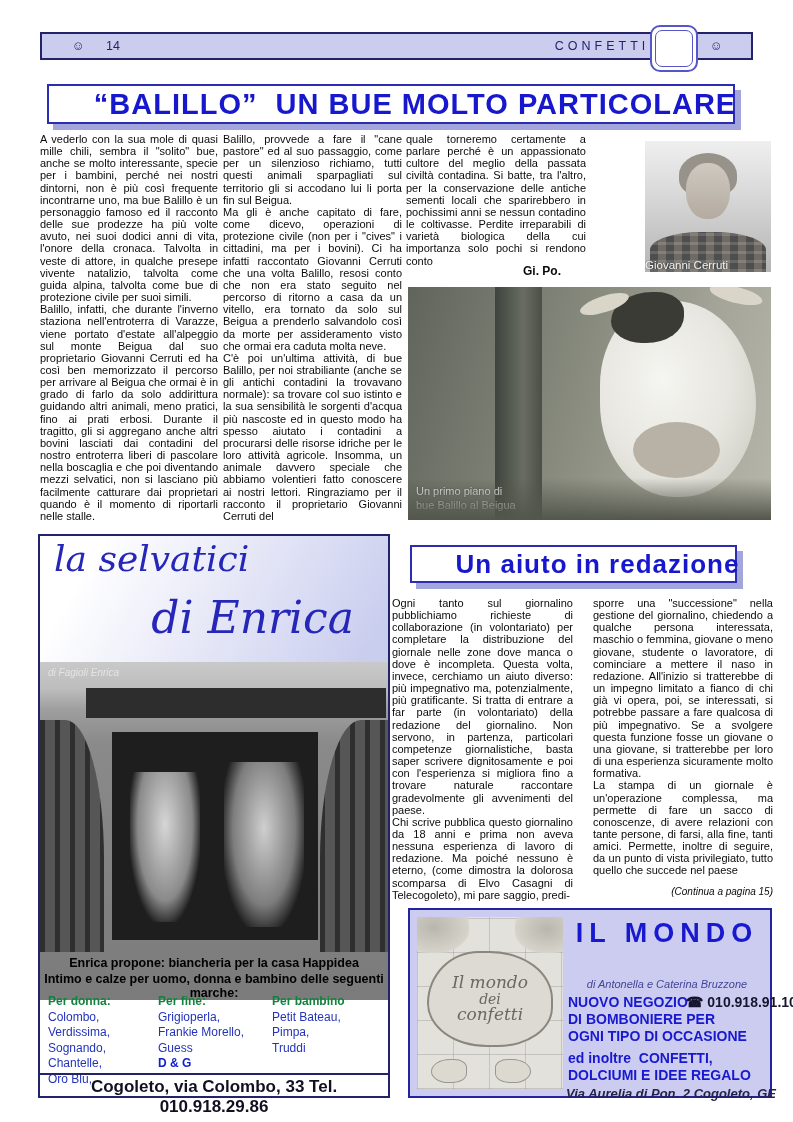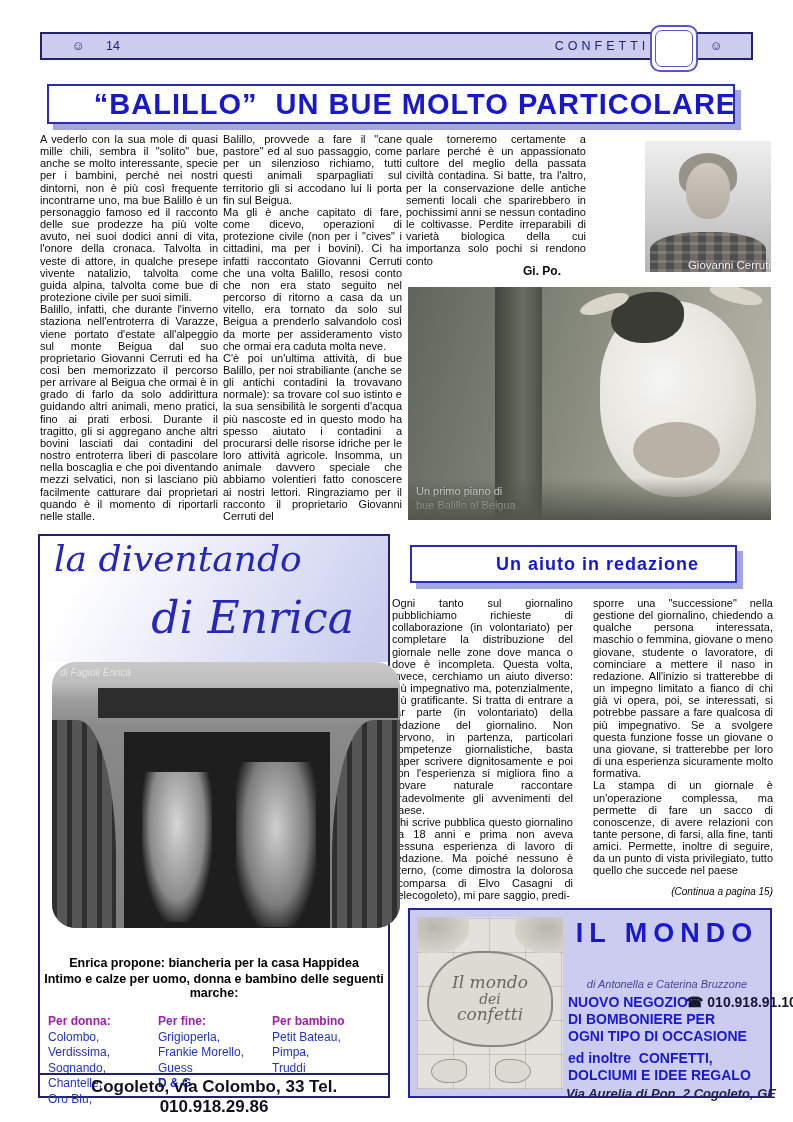--- a/index.html
+++ b/index.html
@@ -18,21 +18,21 @@
                 background:#ffffff;border:2px solid #5656c8;border-radius:10px;box-sizing:border-box;}
   .corner-badge-inner{position:absolute;inset:3px;border:1px solid #5656c8;border-radius:7px;}
 
   
   .headline-box{position:absolute;background:#fff;border:2px solid #2b2bb4;
                 box-shadow:6px 6px 0 #a3a6db;display:flex;align-items:center;justify-content:center;
                 box-sizing:border-box;}
   .hl-main{left:47px;top:84px;width:688px;height:40px;}
   .hl-main .hl-text{font-size:29px;}
   .hl-aiuto{left:410px;top:545px;width:327px;height:38px;}
-  .hl-aiuto .hl-text{font-size:18px;text-align:right;}
+  .hl-aiuto .hl-text{font-size:26px;text-align:right;}
   .hl-text{font-weight:bold;color:#1717cd;white-space:pre;letter-spacing:1px;margin-left:48px;}
 
   
   .col{position:absolute;font-size:11px;line-height:12.15px;text-align:justify;
        white-space:pre-line;overflow:hidden;}
   .col1{left:40px;top:133px;width:178px;height:398px;}
   .col2{left:223px;top:133px;width:179px;height:398px;}
   .col3{left:406px;top:133px;width:180px;height:134px;}
   .signature{position:absolute;left:406px;top:264px;width:155px;text-align:right;
              font-weight:bold;font-size:12px;}
@@ -41,21 +41,21 @@
   .portrait{position:absolute;left:645px;top:141px;width:126px;height:131px;overflow:hidden;
             background:linear-gradient(180deg,#efefef 0%,#d9d9d9 40%,#b4b4b4 100%);}
   .p-hair{position:absolute;left:34px;top:12px;width:58px;height:44px;background:#98938a;
           border-radius:50% 50% 40% 40%;}
   .p-face{position:absolute;left:41px;top:22px;width:44px;height:56px;
           background:linear-gradient(#cfc9c0,#b3aba0);border-radius:46%;}
   .p-shoulders{position:absolute;left:5px;bottom:0;width:116px;height:40px;border-radius:45% 45% 0 0;
           background:repeating-linear-gradient(90deg,#4e4e4e 0 8px,#6f6b64 8px 16px);}
   .p-shoulders:after{content:"";position:absolute;inset:0;border-radius:45% 45% 0 0;
           background:repeating-linear-gradient(0deg,rgba(255,255,255,.14) 0 3px,transparent 3px 9px);}
-  .portrait-caption{position:absolute;left:0;bottom:1px;width:100%;text-align:right;
+  .portrait-caption{position:absolute;left:0;bottom:1px;width:100%;text-align:left;
           color:#f2f2f2;font-size:11.5px;text-shadow:0 0 2px #555;}
 
   
   .bullphoto{position:absolute;left:408px;top:287px;width:363px;height:233px;overflow:hidden;
              background:linear-gradient(105deg,#60655c 0%,#878a7d 45%,#a5a599 75%,#b7b6aa 100%);}
   .b-trunk{position:absolute;left:24%;top:0;width:13%;height:100%;
            background:linear-gradient(90deg,#3e433d,#696d61 60%,#4b4f46);}
   .b-head{position:absolute;left:53%;top:6%;width:43%;height:84%;
           border-radius:45% 55% 50% 50%;
           background:radial-gradient(ellipse at 40% 40%,#f5f5f1 0%,#e7e6e0 50%,#c8c7bc 100%);}
@@ -80,40 +80,40 @@
 
   
   .enrica{position:absolute;left:38px;top:534px;width:352px;height:564px;background:#fff;
           border:2px solid #23236b;box-sizing:border-box;}
   .en-script{position:absolute;left:0;top:0;width:348px;height:126px;
           background:linear-gradient(120deg,#ffffff 15%,#c9cdee 95%);}
   .en-s1{position:absolute;left:14px;top:2px;font-family:"DejaVu Serif",serif;font-style:italic;
           font-size:36px;color:#2626b8;}
   .en-s2{position:absolute;right:34px;top:56px;font-family:"DejaVu Serif",serif;font-style:italic;
           font-size:44px;color:#2626b8;}
-  .en-photo{position:absolute;left:12px;top:126px;width:348px;height:266px;overflow:hidden;
-          background:linear-gradient(180deg,#c9c9c9 0%,#bdbdbd 8%,#9e9e9e 14%,#8a8a8a 24%,#7b7b7b 100%);border-radius:24px;}
+  .en-photo{position:absolute;left:0;top:126px;width:348px;height:338px;overflow:hidden;
+          background:linear-gradient(180deg,#c9c9c9 0%,#bdbdbd 8%,#9e9e9e 14%,#8a8a8a 24%,#7b7b7b 100%);}
   .en-sign{position:absolute;left:46px;top:26px;width:300px;height:30px;background:#2d2d2d;}
   .en-window{position:absolute;left:72px;top:70px;width:206px;height:208px;background:#1e1e1e;}
   .en-glow1{position:absolute;left:18px;top:40px;width:70px;height:150px;
           background:radial-gradient(ellipse at 50% 35%,#d6d6d6 0%,#8a8a8a 55%,transparent 75%);}
   .en-glow2{position:absolute;left:112px;top:30px;width:80px;height:165px;
           background:radial-gradient(ellipse at 50% 40%,#cfcfcf 0%,#7d7d7d 55%,transparent 78%);}
   .en-gate-l{position:absolute;left:0;top:58px;width:64px;height:232px;
           background:repeating-linear-gradient(90deg,#2f2f2f 0 5px,#565656 5px 15px);
           border-radius:0 60% 0 0;}
   .en-gate-r{position:absolute;right:0;top:58px;width:68px;height:232px;
           background:repeating-linear-gradient(90deg,#2f2f2f 0 5px,#565656 5px 15px);
           border-radius:60% 0 0 0;}
   .en-credit{position:absolute;left:8px;top:5px;font-style:italic;font-size:10px;color:#e4e4e4;}
   .en-line{position:absolute;width:100%;text-align:center;font-weight:bold;font-size:12.5px;color:#000;}
   .en-l1{top:420px;} .en-l2{top:436px;}
   .brand-col{position:absolute;top:458px;font-size:12px;color:#2333bb;line-height:15.5px;}
   .bc-donna{left:8px;width:105px;} .bc-uomo{left:118px;width:110px;} .bc-bambino{left:232px;width:110px;}
-  .brand-title{font-weight:bold;color:#a21caf;margin-top:20px;}
+  .brand-title{font-weight:bold;color:#15803d;}
   .brand-item{color:#2333bb;}
   .brand-item.bold{font-weight:bold;color:#1122cc;}
   .en-sep{position:absolute;left:0px;right:0px;top:537px;border-top:2px solid #23236b;}
   .en-address{position:absolute;top:541px;width:100%;text-align:center;font-weight:bold;
           font-size:17px;color:#101022;}
 
   
   .confetti{position:absolute;left:408px;top:908px;width:364px;height:190px;background:#ccccf0;
           border:2px solid #2323a0;box-sizing:border-box;}
   .cf-sketch{position:absolute;left:7px;top:7px;width:146px;height:172px;overflow:hidden;
@@ -196,21 +196,21 @@
   </div>
 
   <div class="col rcol1">Ogni tanto sul giornalino pubblichiamo richieste di collaborazione (in volontariato) per completare la distribuzione del giornale nelle zone dove manca o dove è incompleta. Questa volta, invece, cerchiamo un aiuto diverso: più impegnativo ma, potenzialmente, più gratificante. Si tratta di entrare a far parte (in volontariato) della redazione del giornalino. Non servono, in partenza, particolari competenze giornalistiche, basta saper scrivere dignitosamente e poi con l'esperienza si migliora fino a trovare naturale raccontare gradevolmente gli avvenimenti del paese.
 Chi scrive pubblica questo giornalino da 18 anni e prima non aveva nessuna esperienza di lavoro di redazione. Ma poiché nessuno è eterno, (come dimostra la dolorosa scomparsa di Elvo Casagni di Telecogoleto), mi pare saggio, predi-</div>
   <div class="col rcol2">sporre una "successione" nella gestione del giornalino, chiedendo a qualche persona interessata, maschio o femmina, giovane o meno giovane, studente o lavoratore, di cominciare a mettere il naso in redazione. All'inizio si tratterebbe di un impegno limitato a fianco di chi già vi opera, poi, se interessati, si potrebbe passare a fare qualcosa di più impegnativo. Se a svolgere questa funzione fosse un giovane o una giovane, si tratterebbe per loro di una esperienza sicuramente molto formativa.
 La stampa di un giornale è un'operazione complessa, ma permette di fare un sacco di conoscenze, di avere relazioni con tante persone, di farsi, alla fine, tanti amici. Permette, inoltre di seguire, da un punto di vista privilegiato, tutto quello che succede nel paese</div>
   <div class="continua">(Continua a pagina 15)</div>
 
   <div class="enrica">
     <div class="en-script">
-      <span class="en-s1">la diventando</span>
+      <span class="en-s1">la selvatici</span>
       <span class="en-s2">di Enrica</span>
     </div>
     <div class="en-photo">
       <div class="en-sign"></div>
       <div class="en-window">
         <div class="en-glow1"></div>
         <div class="en-glow2"></div>
       </div>
       <div class="en-gate-l"></div>
       <div class="en-gate-r"></div>

